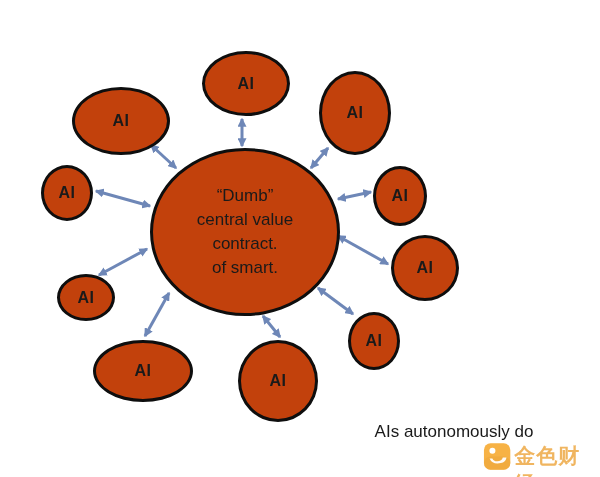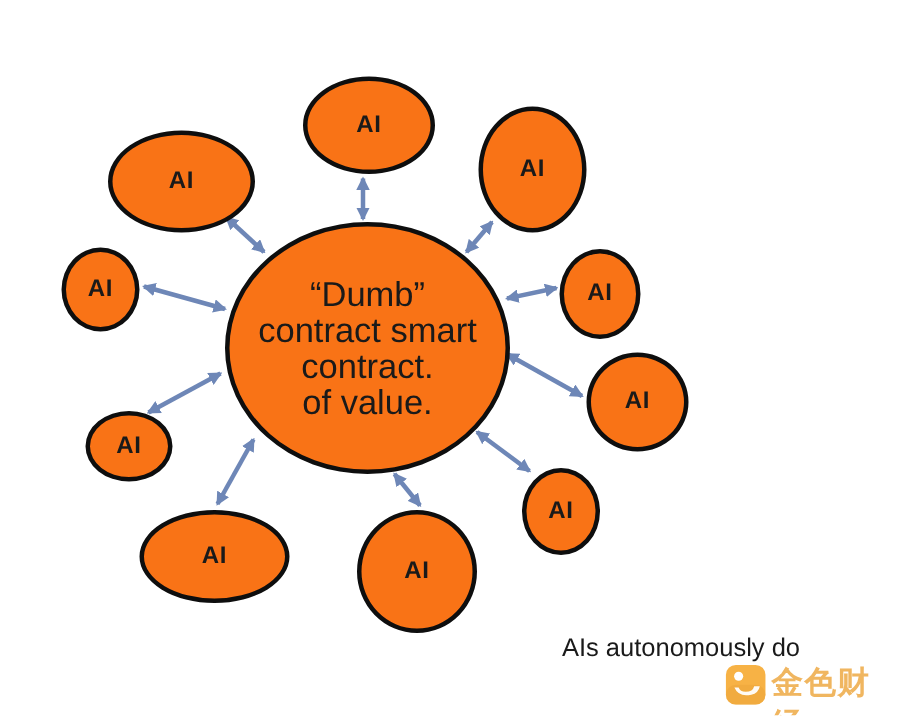--- a/index.html
+++ b/index.html
@@ -12,27 +12,27 @@
   }
   html,body{margin:0;padding:0;background:#fff;}
   .canvas{
     position:relative;width:600px;height:477px;background:var(--background);
     overflow:hidden;font-family:"Liberation Sans","DejaVu Sans",sans-serif;color:var(--ink);
   }
   .arrows{position:absolute;left:0;top:0;z-index:1;}
   .arrows line{stroke:var(--arrow);stroke-width:3;}
   .arrows .head{fill:var(--arrow);}
   .node{
-    position:absolute;z-index:2;background:#f97316;border:3px solid var(--stroke);
+    position:absolute;z-index:2;background:#c2410c;border:3px solid var(--stroke);
     border-radius:50%;display:flex;align-items:center;justify-content:center;
     box-sizing:border-box;
   }
   .hub{
     border-width:3.5px;z-index:2;flex-direction:column;text-align:right;
-    font-size:23px;line-height:24px;
+    font-size:17px;line-height:24px;
   }
   .sat-label{font-weight:bold;font-size:16px;letter-spacing:.5px;}
   .annotation{
     position:absolute;z-index:2;text-align:center;font-size:17px;line-height:26px;
     white-space:pre;
   }
   .watermark{
     position:absolute;z-index:3;display:flex;align-items:flex-start;opacity:.82;
   }
   .watermark-text{
@@ -60,23 +60,23 @@
     <line x1="169" y1="293" x2="145" y2="336" marker-start="url(#ah)" marker-end="url(#ah)"></line>
     <line x1="263" y1="316" x2="280" y2="337" marker-start="url(#ah)" marker-end="url(#ah)"></line>
     <line x1="318" y1="288" x2="353" y2="314" marker-start="url(#ah)" marker-end="url(#ah)"></line>
     <line x1="338" y1="236" x2="388" y2="264" marker-start="url(#ah)" marker-end="url(#ah)"></line>
     <line x1="338" y1="199" x2="371" y2="192" marker-start="url(#ah)" marker-end="url(#ah)"></line>
     <line x1="311" y1="168" x2="328" y2="148" marker-start="url(#ah)" marker-end="url(#ah)"></line>
   </svg>
 
   <div class="node hub" style="left:150px;top:148px;width:190px;height:168px;">
     <div>“Dumb”</div>
-    <div>contract smart</div>
+    <div>central value</div>
     <div>contract.</div>
-    <div>of value.</div>
+    <div>of smart.</div>
   </div>
 
   <div class="node" style="left:202px;top:51px;width:88px;height:65px;">
     <span class="sat-label">AI</span>
   </div>
   <div class="node" style="left:319px;top:71px;width:72px;height:84px;">
     <span class="sat-label">AI</span>
   </div>
   <div class="node" style="left:373px;top:166px;width:54px;height:60px;">
     <span class="sat-label">AI</span>

